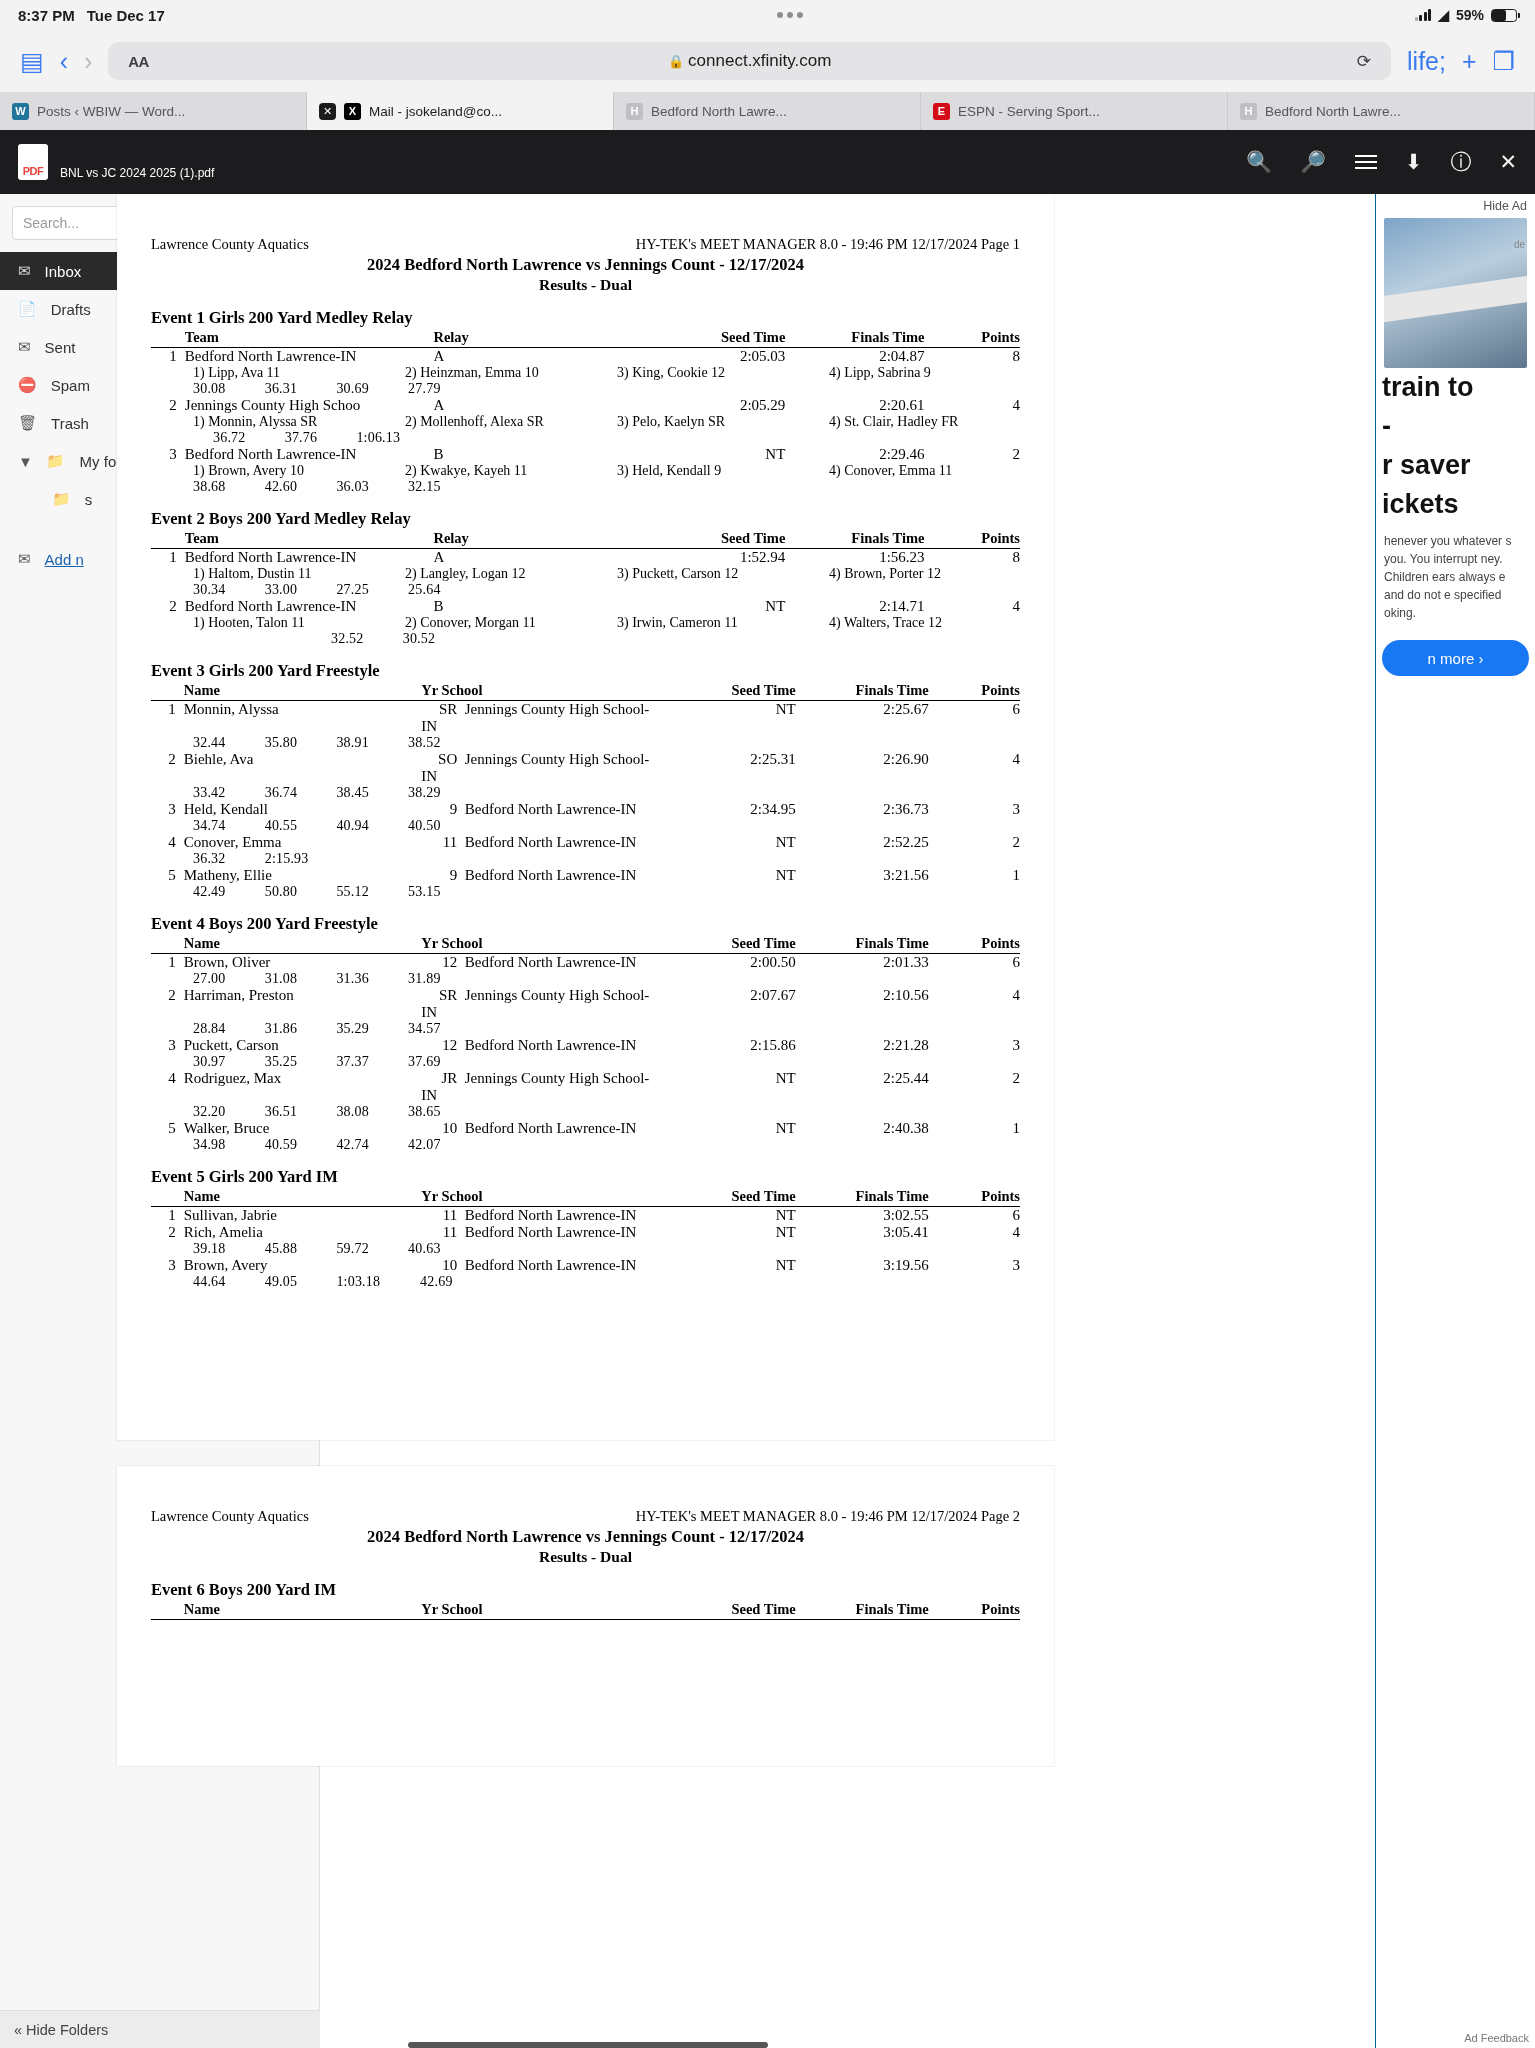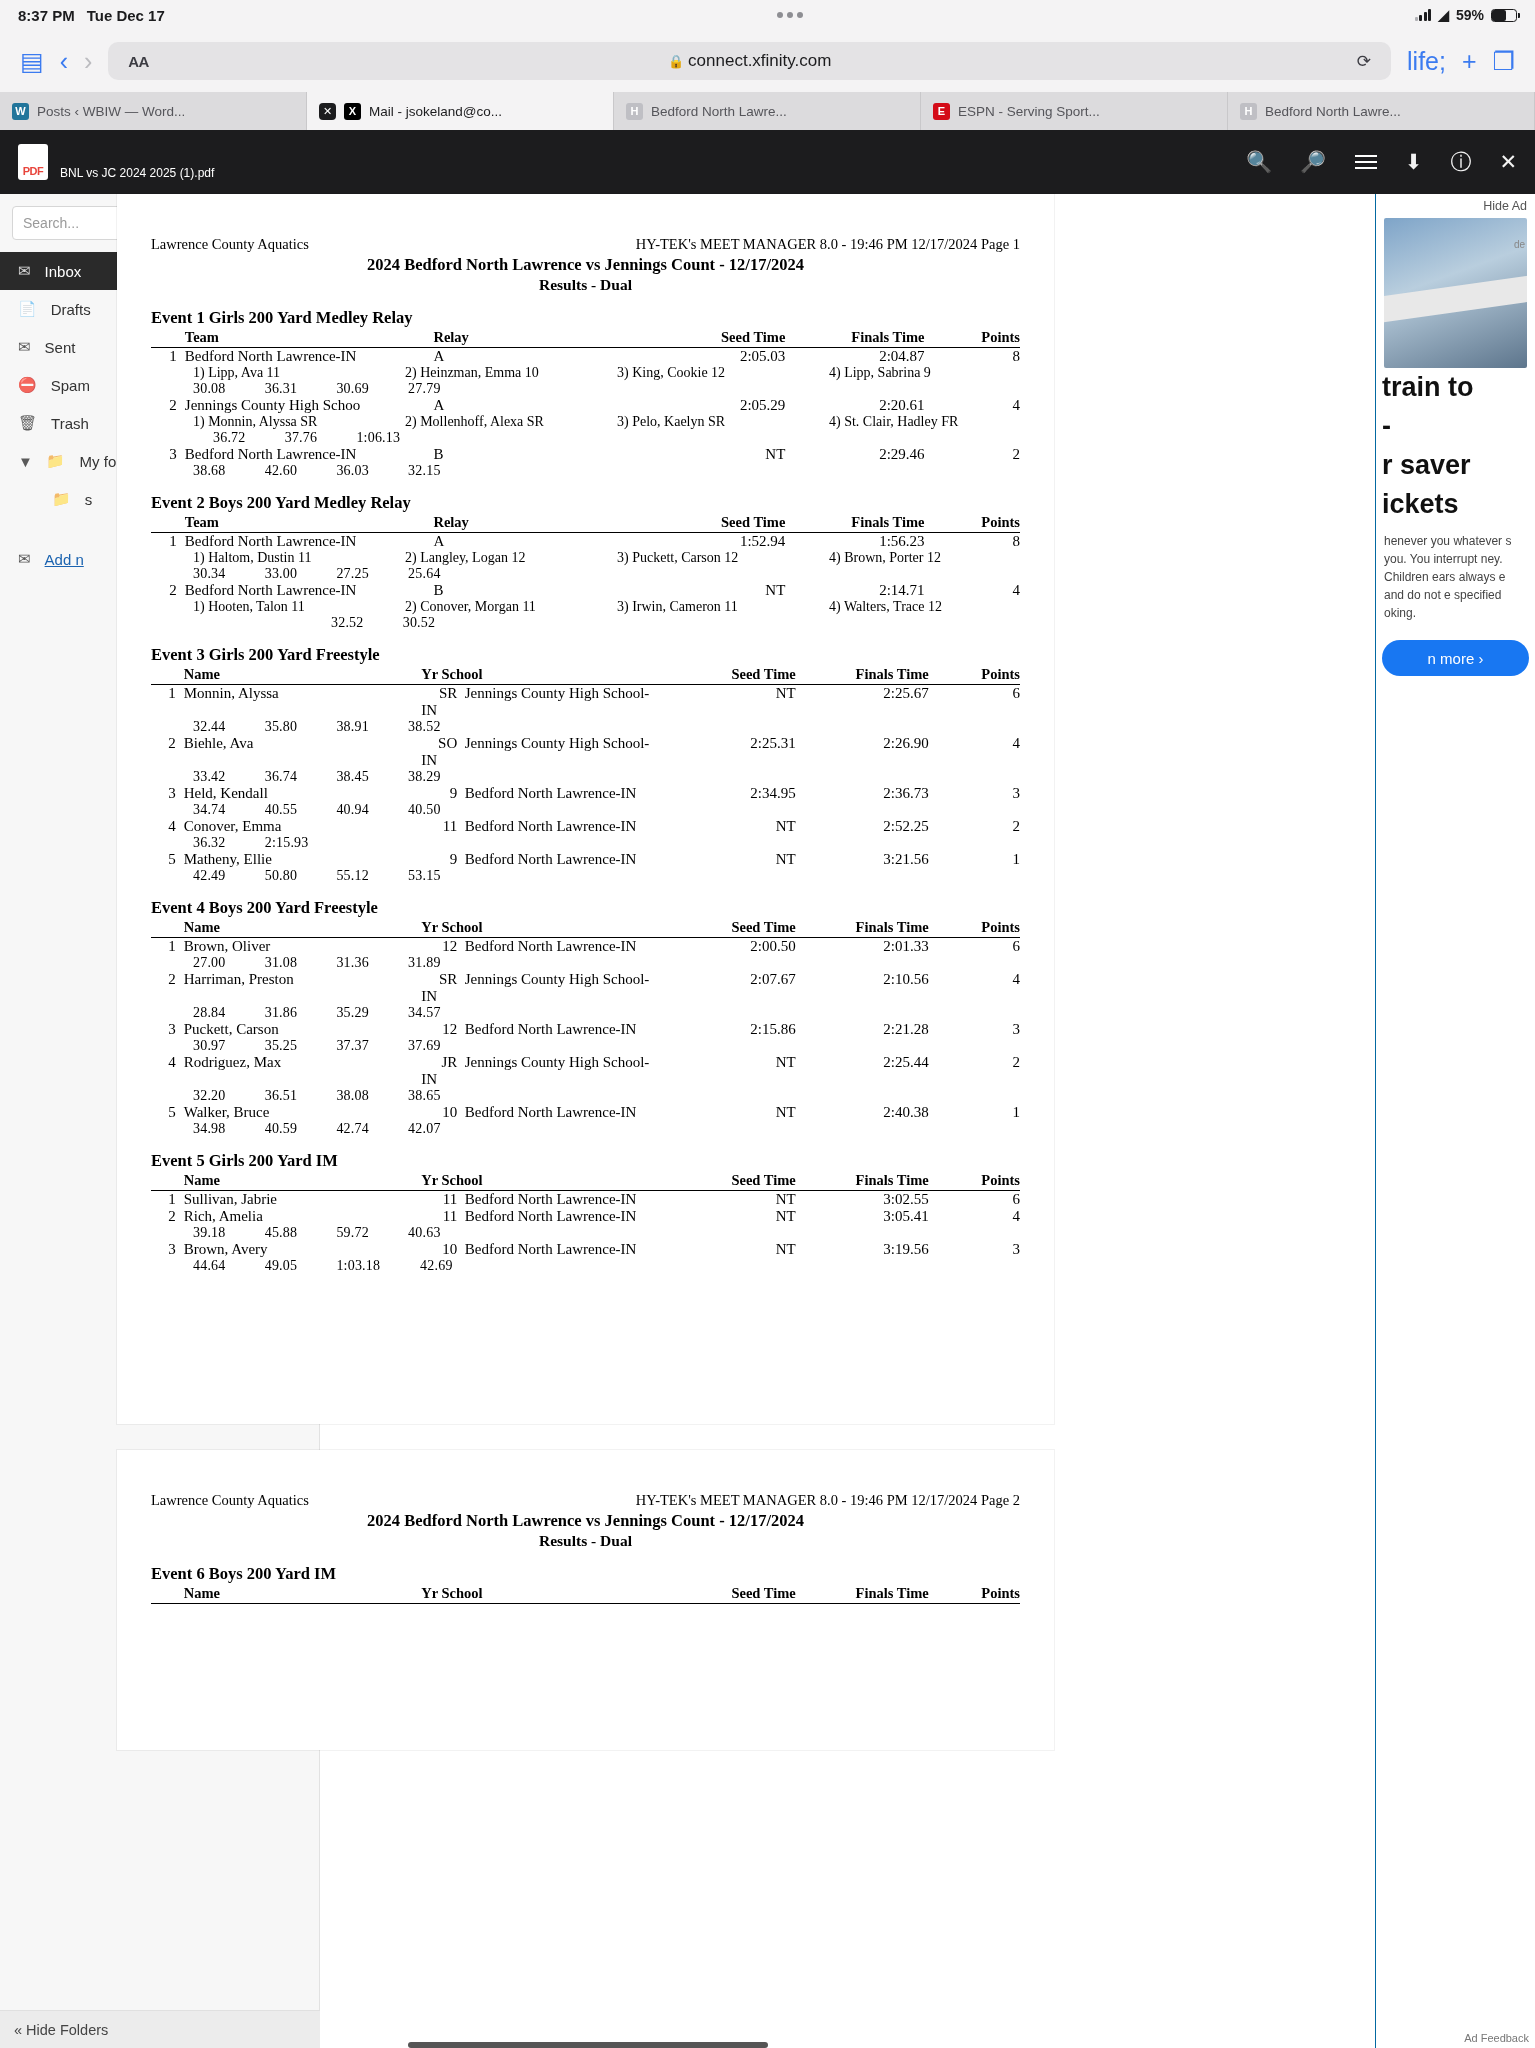--- a/index.html
+++ b/index.html
@@ -400,20 +400,26 @@
 
     <div>
       <div class="row">
         <span class="c-place">3</span>
         <span class="c-name">Bedford North Lawrence-IN</span>
         <span class="c-relay">B</span>
         <span class="c-seed">NT</span>
         <span class="c-final">2:29.46</span>
         <span class="c-points">2</span>
       </div>
+      <div class="legs">
+        <span class="leg">1) Brown, Avery 10</span>
+        <span class="leg">2) Kwakye, Kayeh 11</span>
+        <span class="leg">3) Held, Kendall 9</span>
+        <span class="leg">4) Conover, Emma 11</span>
+      </div>
       <div class="split-line">
         <span class="sp">38.68</span>
         <span class="sp">42.60</span>
         <span class="sp">36.03</span>
         <span class="sp">32.15</span>
       </div>
     </div>
 
     <div class="event-title">Event 2  Boys 200 Yard Medley Relay</div>
     <div class="cols">

